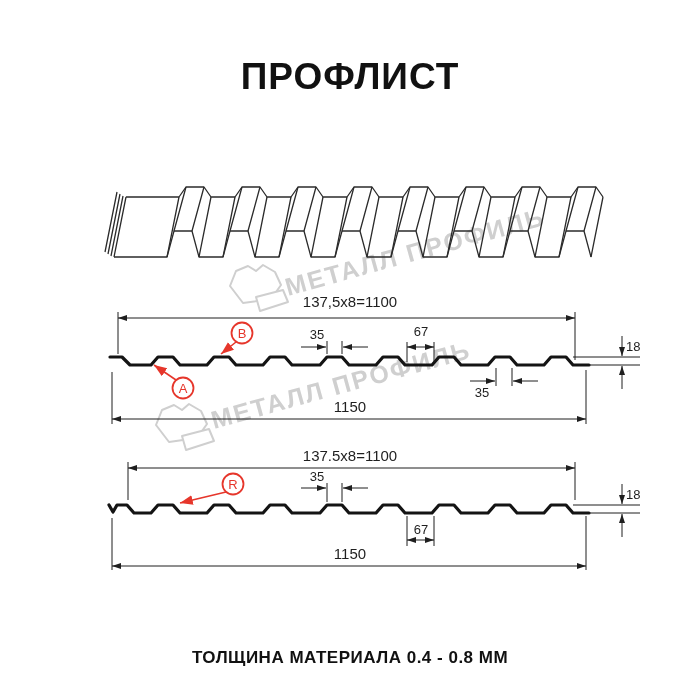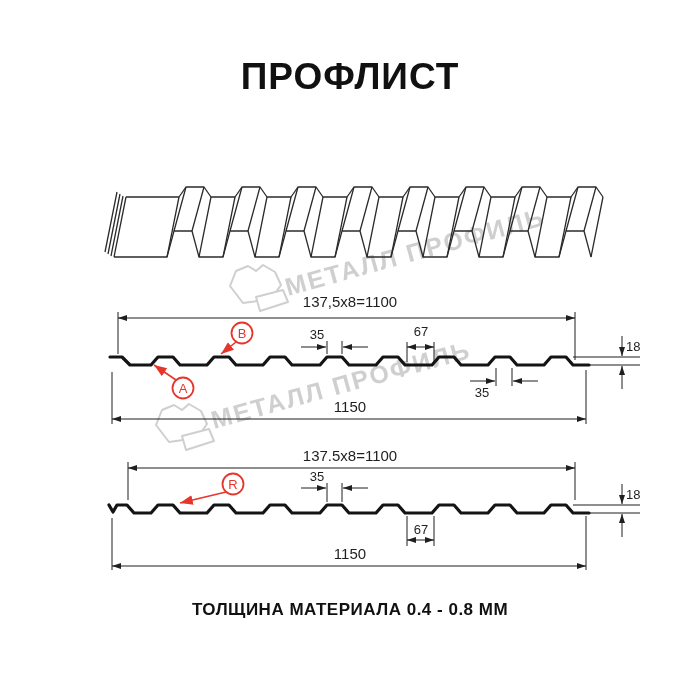--- a/index.html
+++ b/index.html
@@ -2,21 +2,21 @@
 <html><head>
 <meta charset="utf-8">
 <style>
   html,body{margin:0;padding:0;background:#fff;}
   .canvas{position:relative;width:700px;height:700px;background:#ffffff;overflow:hidden;
           font-family:"Liberation Sans",sans-serif;color:#111;}
   .title{position:absolute;top:56px;left:0;width:700px;text-align:center;
          font-size:37px;font-weight:bold;letter-spacing:1px;color:#111;}
   .subtitle{position:absolute;top:98px;left:0;width:700px;text-align:center;
             font-size:16px;font-weight:bold;letter-spacing:1px;color:#111;}
-  .footer{position:absolute;top:600px;left:0;width:700px;text-align:center;
+  .footer{position:absolute;top:648px;left:0;width:700px;text-align:center;
           font-size:17px;font-weight:bold;letter-spacing:.5px;color:#111;}
   svg{position:absolute;top:0;left:0;}
   svg text{font-family:"Liberation Sans",sans-serif;fill:#1f1f1f;}
   .dim-label{font-size:15px;}
   .dim-small{font-size:13px;}
   .red-letter{font-size:13px;fill:#e6362b;}
   .wm-text{font-size:25px;font-weight:bold;letter-spacing:2px;fill:#cfcfcf;}
   .thin{stroke:#1f1f1f;stroke-width:1;fill:none;}
   .thick{stroke:#141414;stroke-width:3.2;fill:none;stroke-linejoin:round;stroke-linecap:round;}
   .sheet{stroke:#2b2b2b;stroke-width:1.3;fill:none;stroke-linejoin:round;}

